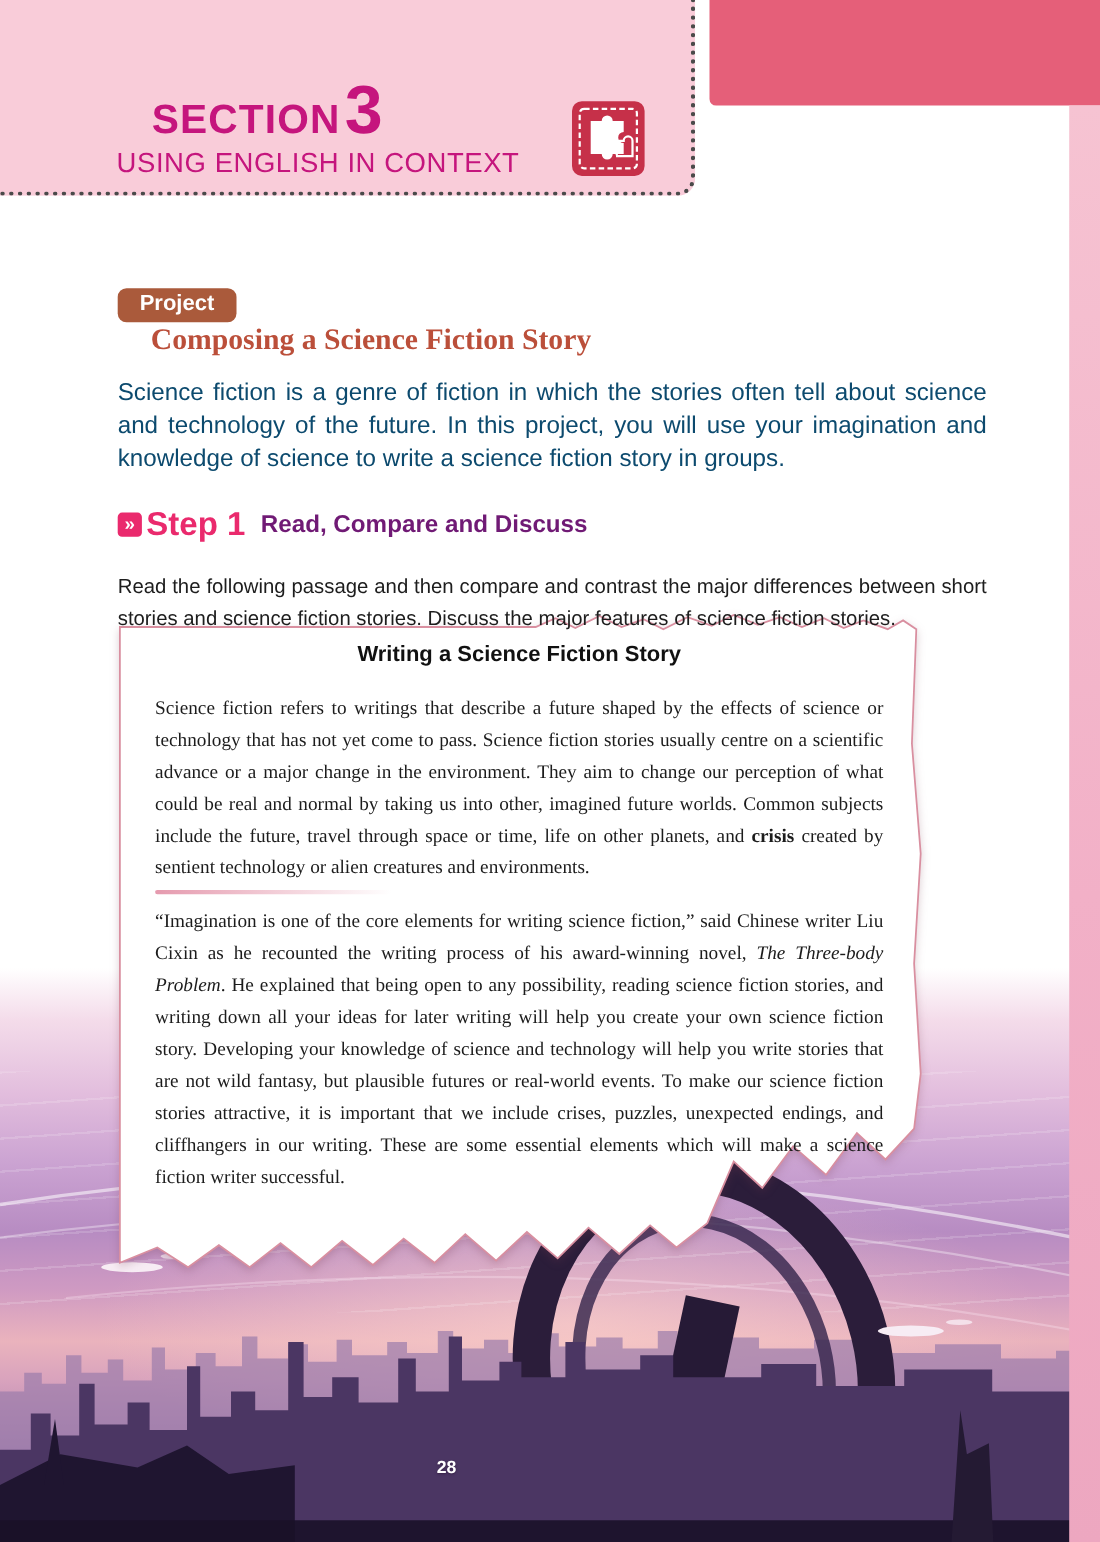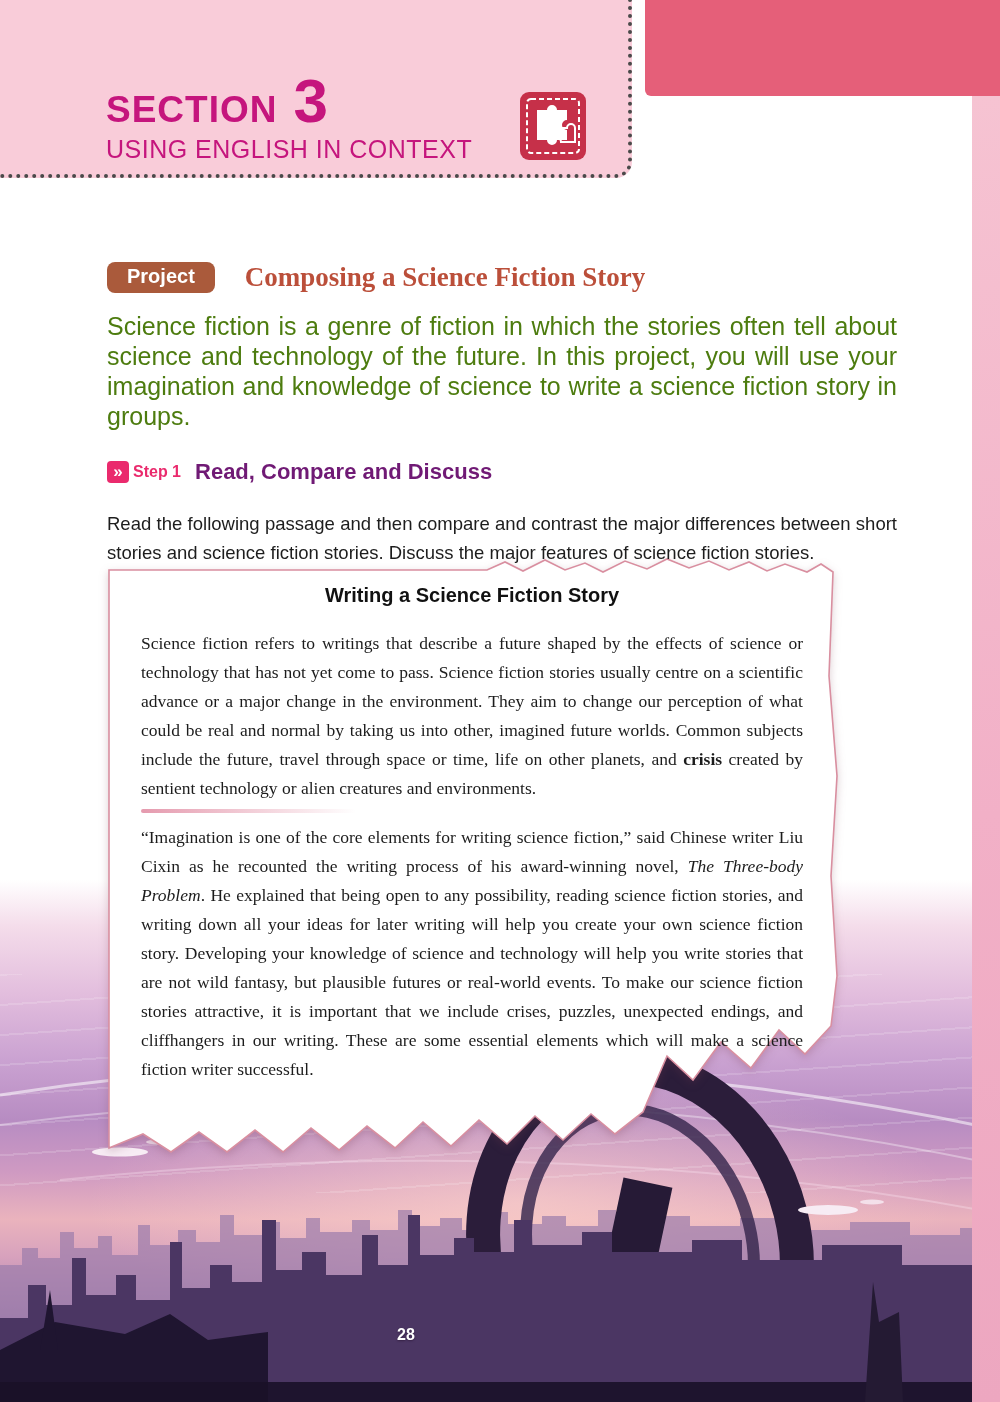--- a/index.html
+++ b/index.html
@@ -9,58 +9,58 @@
   }
 
   
   .header-band {
     position:absolute; left:0; top:0; width:632px; height:178px;
     background:#f9ccd9; box-sizing:border-box;
     border-right:4px dotted #4a4a4a; border-bottom:4px dotted #4a4a4a;
     border-bottom-right-radius:16px; z-index:6;
   }
   .header-text { position:absolute; left:106px; top:76px; }
-  .section-line { display:flex; align-items:baseline; gap:16px; }
+  .section-line { display:flex; align-items:baseline; gap:4px;margin-left:32px; }
   .section-label { font-size:37px; font-weight:bold; color:#c5157d; letter-spacing:1px; }
   .section-number { font-size:62px; font-weight:bold; color:#c5157d; line-height:0.8; }
   .section-subtitle { font-size:25px; font-weight:normal; color:#c5157d; margin-top:4px; letter-spacing:0.5px; }
   .puzzle-icon { position:absolute; left:519px; top:90px; width:68px; height:72px; }
 
   .rose-block {
     position:absolute; left:645px; top:0; width:355px; height:96px;
     background:#e55f79; border-bottom-left-radius:6px; z-index:6;
   }
   .right-strip {
     position:absolute; left:972px; top:96px; width:28px; height:1306px;
     background:linear-gradient(180deg,#f6c3d2 0%, #f2b0c7 55%, #eda7c0 100%);
     z-index:6;
   }
 
   
   .content { position:absolute; left:107px; top:262px; width:790px; z-index:4; }
-  .project-row { display:flex; align-items:flex-start; }
+  .project-row { display:flex; align-items:flex-start;flex-direction:column; }
   .project-badge {
     background:#aa5a3b; color:#ffffff; font-weight:bold; font-size:20px;
     padding:3px 20px 5px; border-radius:8px; display:inline-block;
   }
   .project-title {
     font-family:"Liberation Serif", serif; font-weight:bold; font-size:27px;
     color:#bb4f3a; margin-left:30px;
   }
   .intro {
-    margin:18px 0 0; color:#4d7c0f; font-size:25px; line-height:30px;
+    margin:18px 0 0; color:#0c4a6e; font-size:22px; line-height:30px;
     text-align:justify;
   }
   .step-row { display:flex; align-items:center; margin-top:28px; }
   .step-marker {
     width:22px; height:22px; background:#ea2a6d; color:#ffffff; border-radius:4px;
     font-size:17px; font-weight:bold; line-height:21px; text-align:center;
     display:inline-block;
   }
-  .step-label { color:#ea2a6d; font-weight:bold; font-size:16px; margin-left:4px; }
+  .step-label { color:#ea2a6d; font-weight:bold; font-size:30px; margin-left:4px; }
   .step-title { color:#701a75; font-weight:bold; font-size:22px; margin-left:14px; }
   .instructions {
     margin:24px 0 0; color:#1d1d1d; font-size:18.5px; line-height:29px;
     text-align:justify;
   }
 
   
   .illustration { position:absolute; left:0; top:880px; width:1000px; height:522px; z-index:1; }
   .sky {
     position:absolute; inset:0;

